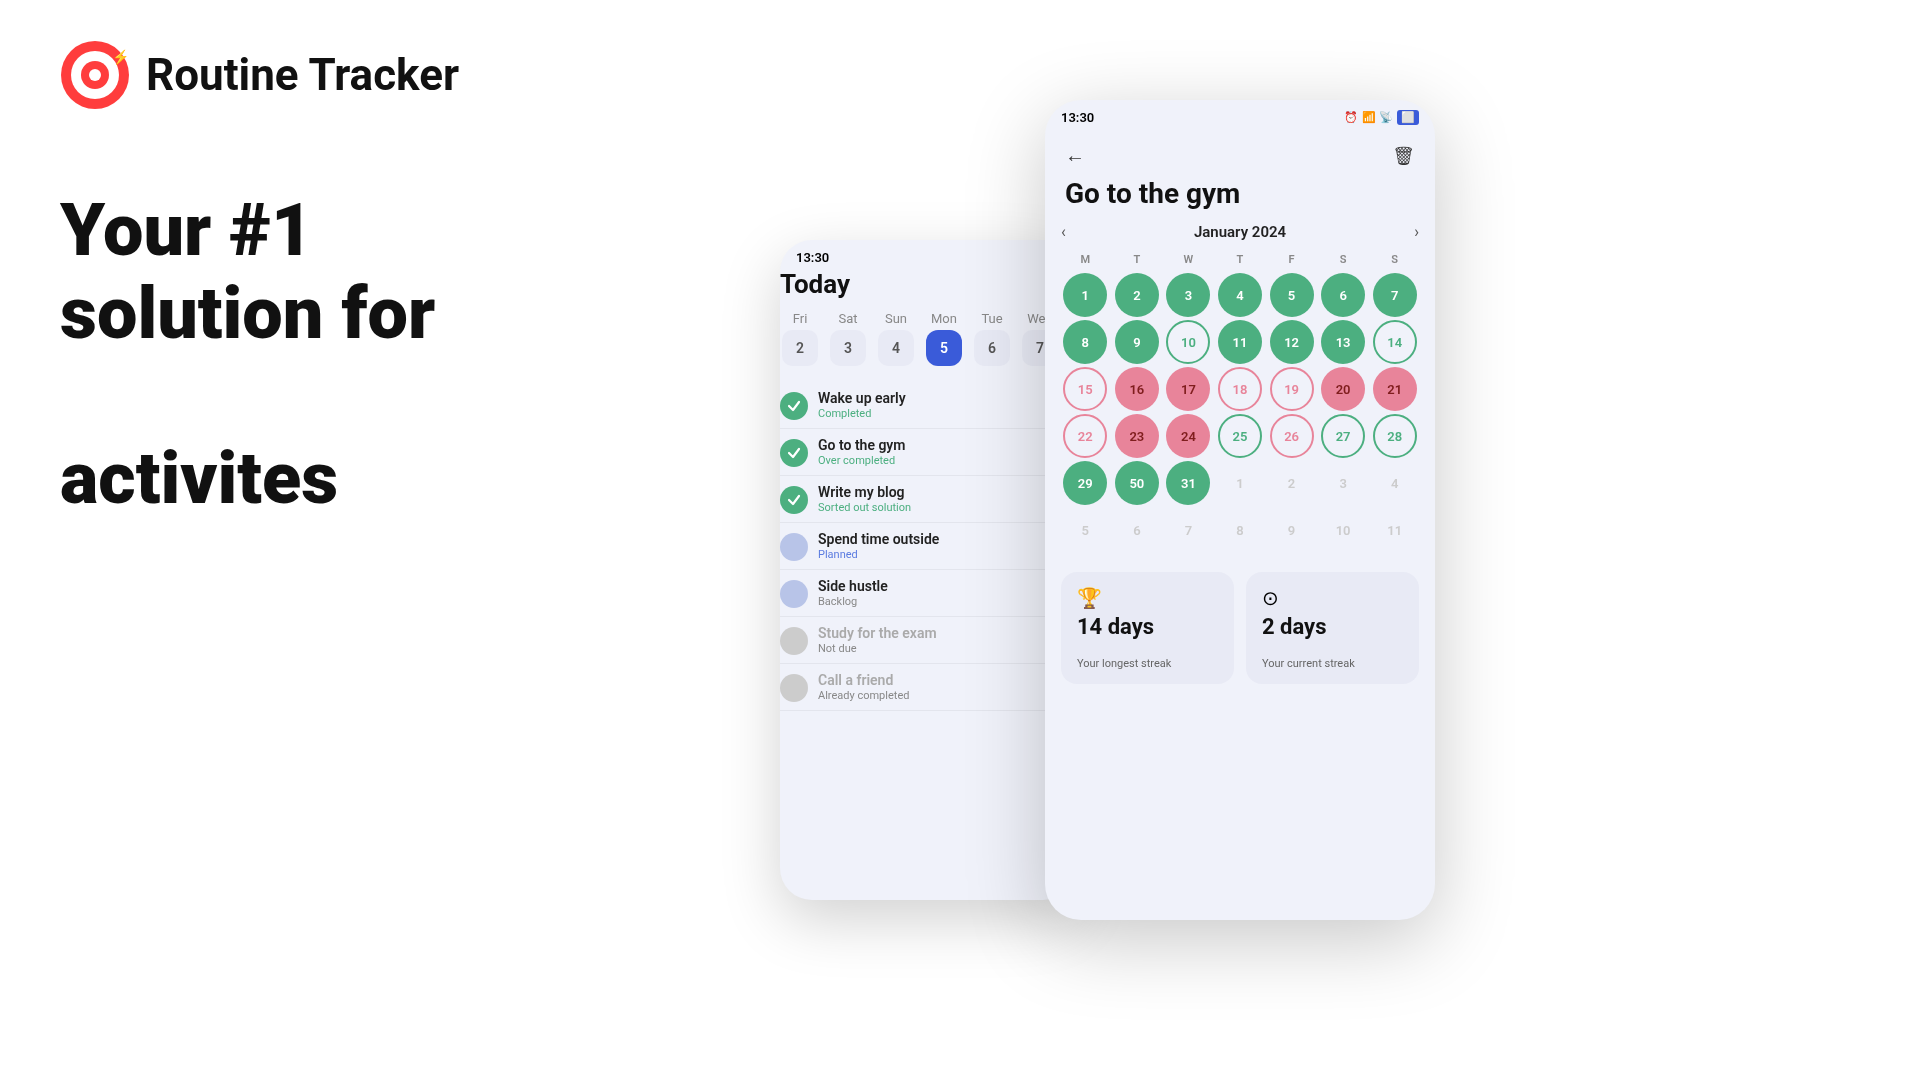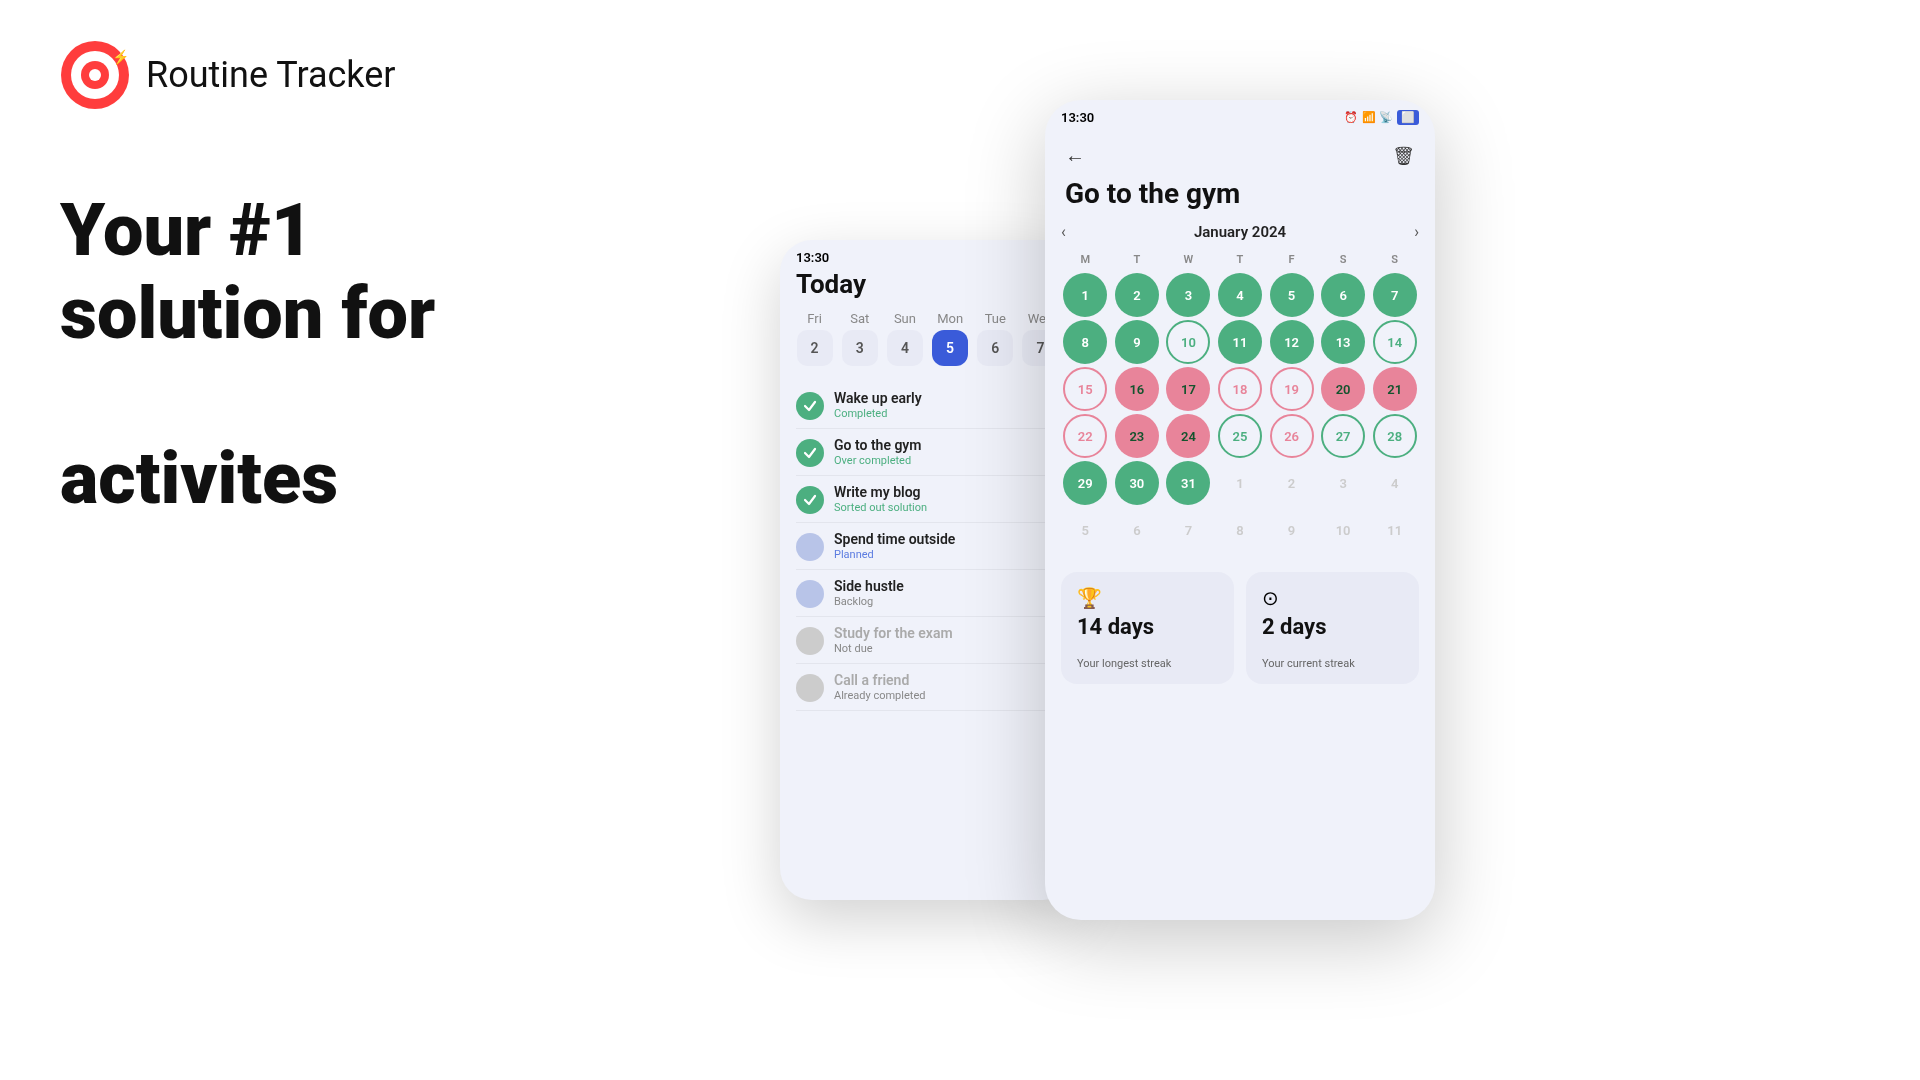--- a/index.html
+++ b/index.html
@@ -25,22 +25,22 @@
       display: flex;
       align-items: center;
       gap: 16px;
       margin-bottom: 40px;
     }
     .logo-icon {
       width: 70px;
       height: 70px;
     }
     .logo-text {
-      font-size: 36px;
-      font-weight: 400;
+      font-size: 44px;
+      font-weight: 700;
       color: #111;
     }
     .hero-text {
       font-size: 72px;
       font-weight: 900;
       color: #111;
       line-height: 1.15;
       margin-top: 40px;
     }
 
@@ -74,21 +74,21 @@
       font-size: 13px;
       font-weight: 600;
       gap: 41px;
     }
     .status-icons {
       display: flex;
       gap: 4px;
       align-items: center;
     }
     .phone1-content {
-      padding: 0 16px 16px;
+      padding: 0 0 16px;
     }
     .today-title {
       font-size: 26px;
       font-weight: 700;
       color: #111;
       margin-bottom: 12px;
     }
     
     .day-scroller {
       display: flex;
@@ -236,21 +236,21 @@
       border-radius: 50%;
       display: flex;
       align-items: center;
       justify-content: center;
       font-size: 13px;
       font-weight: 600;
       color: #333;
       margin: 0 auto;
     }
     .cal-day.green { background: #4caf80; color: #fff; }
-    .cal-day.pink { background: #e8849a; color: #14532d; }
+    .cal-day.pink { background: #e8849a; color: #7f1d1d; }
     .cal-day.outline-green {
       background: transparent;
       border: 2px solid #4caf80;
       color: #4caf80;
     }
     .cal-day.outline-pink {
       background: transparent;
       border: 2px solid #e8849a;
       color: #e8849a;
     }
@@ -467,21 +467,21 @@
           <div class="cal-day pink">20</div>
           <div class="cal-day pink">21</div>
           <div class="cal-day outline-pink">22</div>
           <div class="cal-day pink">23</div>
           <div class="cal-day pink">24</div>
           <div class="cal-day outline-green">25</div>
           <div class="cal-day outline-pink">26</div>
           <div class="cal-day outline-green">27</div>
           <div class="cal-day outline-green">28</div>
           <div class="cal-day green">29</div>
-          <div class="cal-day green">30</div>
+          <div class="cal-day green">50</div>
           <div class="cal-day green">31</div>
           <div class="cal-day empty">1</div>
           <div class="cal-day empty">2</div>
           <div class="cal-day empty">3</div>
           <div class="cal-day empty">4</div>
           <div class="cal-day empty">5</div>
           <div class="cal-day empty">6</div>
           <div class="cal-day empty">7</div>
           <div class="cal-day empty">8</div>
           <div class="cal-day empty">9</div>

